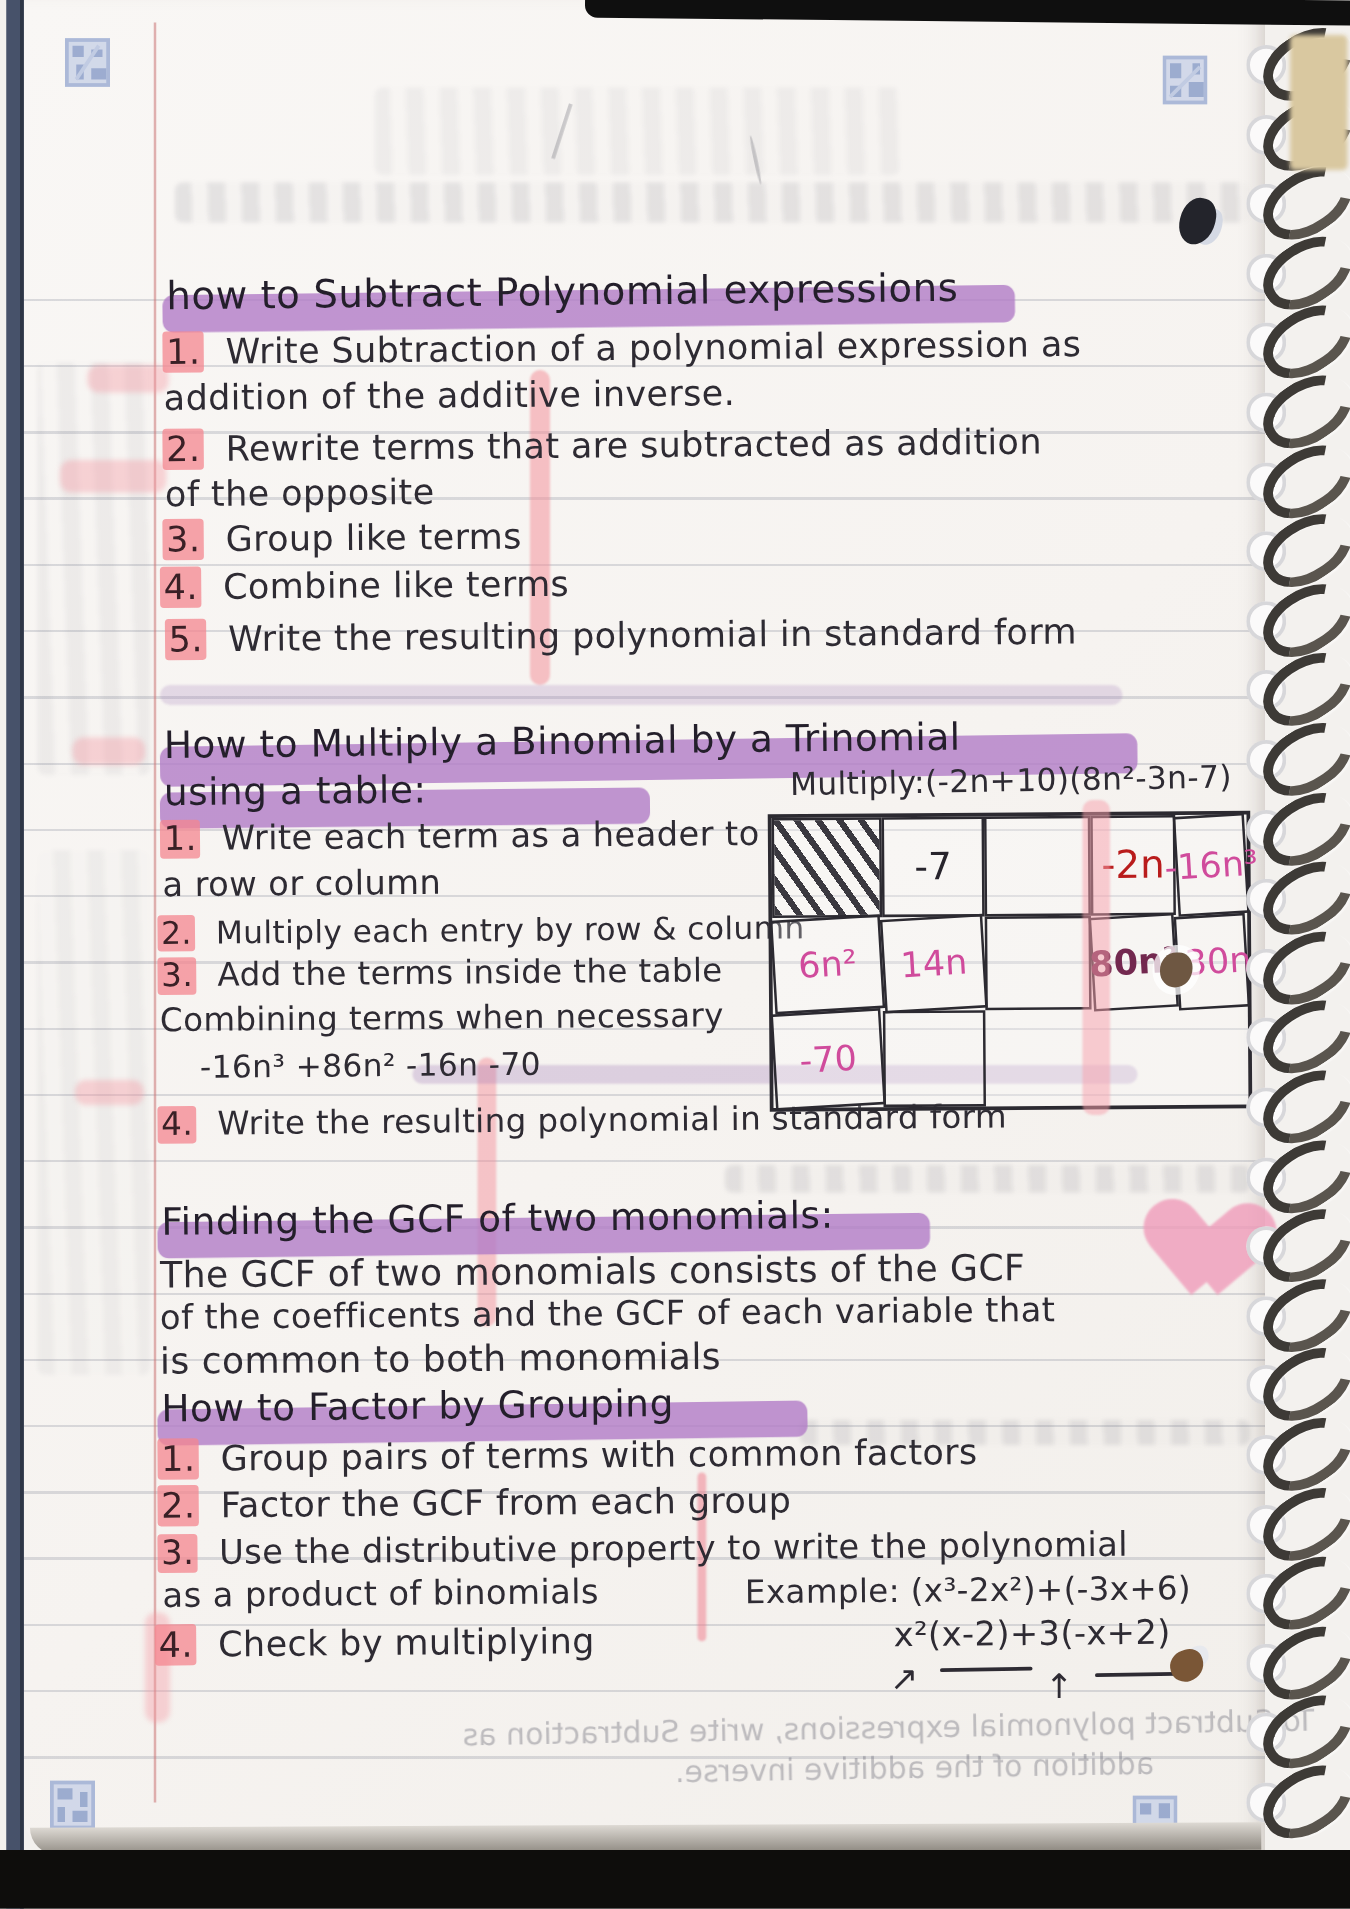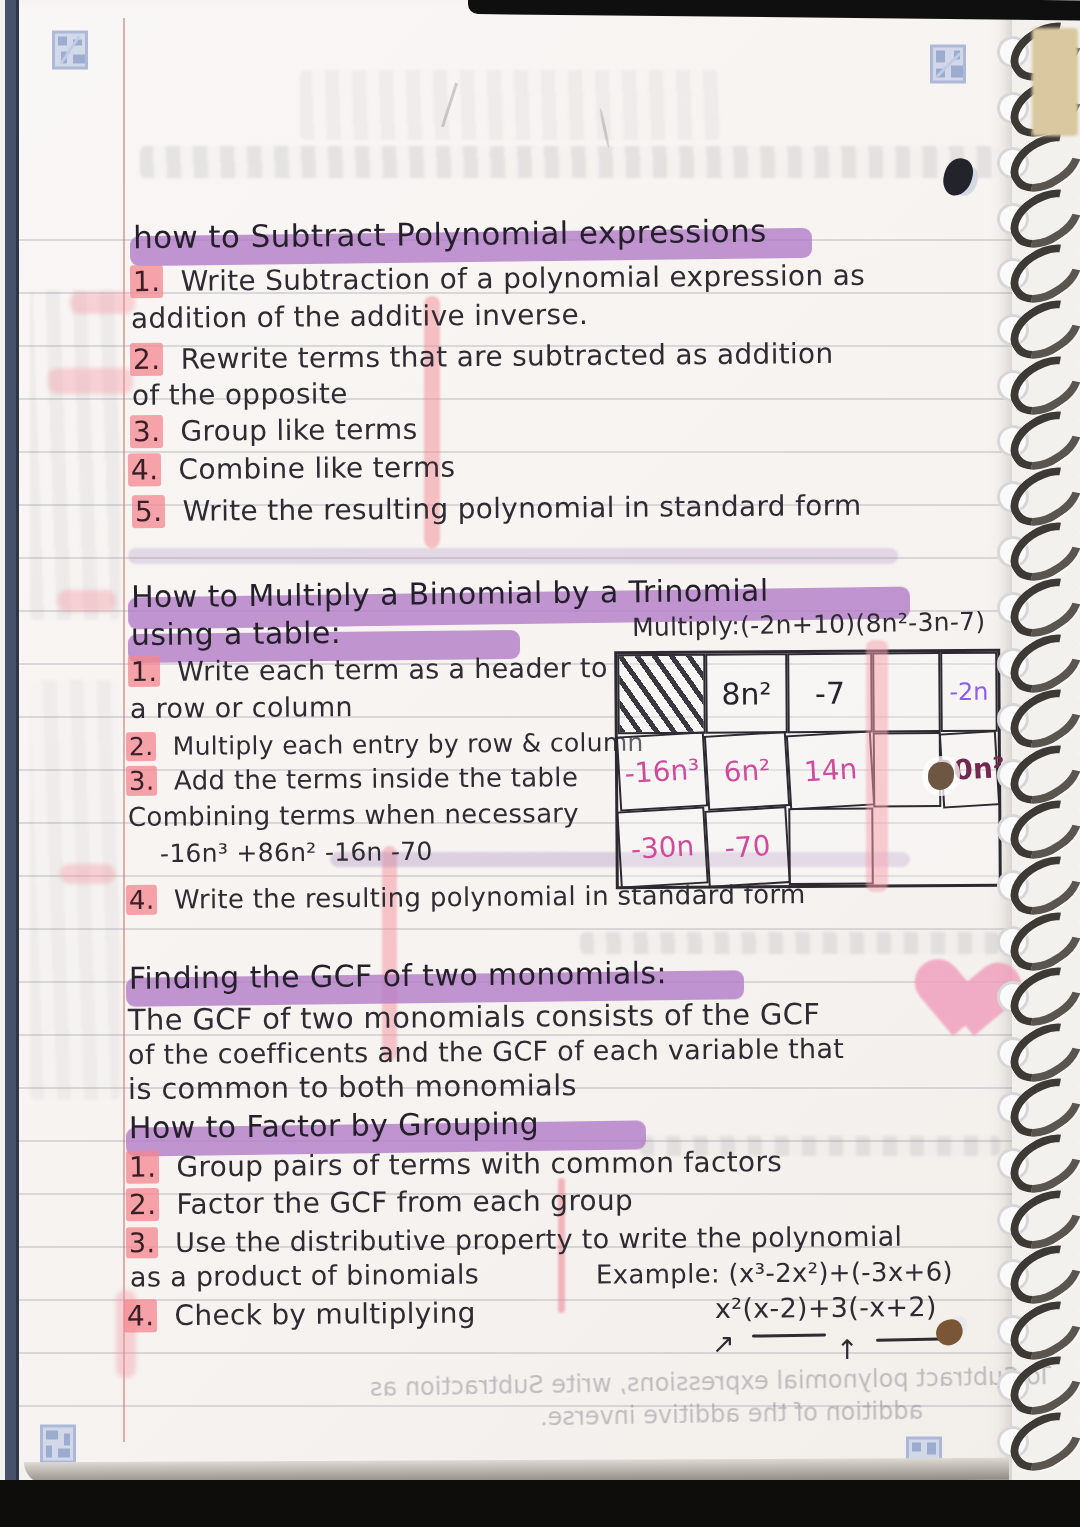--- a/index.html
+++ b/index.html
@@ -22,21 +22,21 @@
   .head{position:absolute;white-space:nowrap;color:#241f2b;transform:rotate(-0.6deg);letter-spacing:.4px;}
   .ghost{position:absolute;background:repeating-linear-gradient(88deg,rgba(95,95,110,.13) 0 14px,rgba(95,95,110,.02) 14px 27px);filter:blur(1.6px);border-radius:6px;}
   .vstrip{position:absolute;border-radius:8px;filter:blur(.8px);}
   .pstreak{position:absolute;background:rgba(150,112,178,.27);border-radius:8px;filter:blur(1px);}
   .pinkblob{position:absolute;background:rgba(244,150,160,.38);border-radius:9px;filter:blur(2.2px);}
   
   .ptable{position:absolute;left:615px;top:650px;display:grid;grid-template-columns:88px 82px 85px 68px 57px;grid-template-rows:80px 75px 77px;border:3px solid #2c2a31;transform:rotate(-0.4deg);background:rgba(255,255,255,.25);}
   .cell{border:2px solid #2c2a31;display:flex;align-items:center;justify-content:center;white-space:nowrap;}
   .hatch{background:repeating-linear-gradient(55deg,rgba(38,36,44,.9) 0 5px,rgba(0,0,0,0) 5px 14px);}
   .chead{font-size:30px;color:#27242c;}
-  .rhead{font-size:24px;color:#8b5cf6;}
+  .rhead{font-size:31px;color:#b91c1c;}
   .pinkv{font-size:28px;color:#d04b9c;transform:rotate(-3deg);}
   .darkv{font-size:28px;color:#73284f;font-weight:bold;transform:rotate(-3deg);}
   
   .spiral{position:absolute;left:995px;top:0;width:85px;height:100%;}
   .hole{position:absolute;left:2px;width:32px;height:32px;border-radius:50%;background:#fbfafa;box-shadow:inset 0 0 0 3px rgba(150,150,158,.35);}
   .loop{position:absolute;left:13px;width:60px;height:34px;border:8px solid #3d3a36;border-right-color:rgba(0,0,0,0);border-bottom-color:#5a554e;border-radius:50% 60% 50% 55%;transform:rotate(-34deg);box-shadow:1px 2px 1px rgba(255,255,255,.45),inset 1px 1px 0 rgba(255,255,255,.35);}
   
   .marker{position:absolute;width:36px;height:40px;opacity:.85;}
   .heart{position:absolute;left:928px;top:962px;width:46px;height:72px;opacity:.8;filter:blur(1px);}
   .heart::before,.heart::after{content:"";position:absolute;width:46px;height:74px;border-radius:30px 30px 0 0;background:#f09cba;}
@@ -125,21 +125,20 @@
   </div>
   <div class="line" style="left:128px;top:800px;font-size:26px;">Combining terms when necessary</div>
   <div class="line" style="left:160px;top:838px;font-size:25px;">-16n³ +86n² -16n -70</div>
   <div class="line" style="left:126px;top:882px;font-size:26px;">
     <span class="num">4.</span>
     <span>Write the resulting polynomial in standard form</span>
   </div>
 
   <div class="ptable">
     <div class="cell hatch"></div>
-    <div class="cell chead">8n²</div>
     <div class="cell chead">-7</div>
     <div class="cell"></div>
 
     <div class="cell rhead">-2n</div>
     <div class="cell pinkv">-16n³</div>
     <div class="cell pinkv">6n²</div>
     <div class="cell pinkv">14n</div>
     <div class="cell"></div>
 
     <div class="cell darkv">80n²</div>

